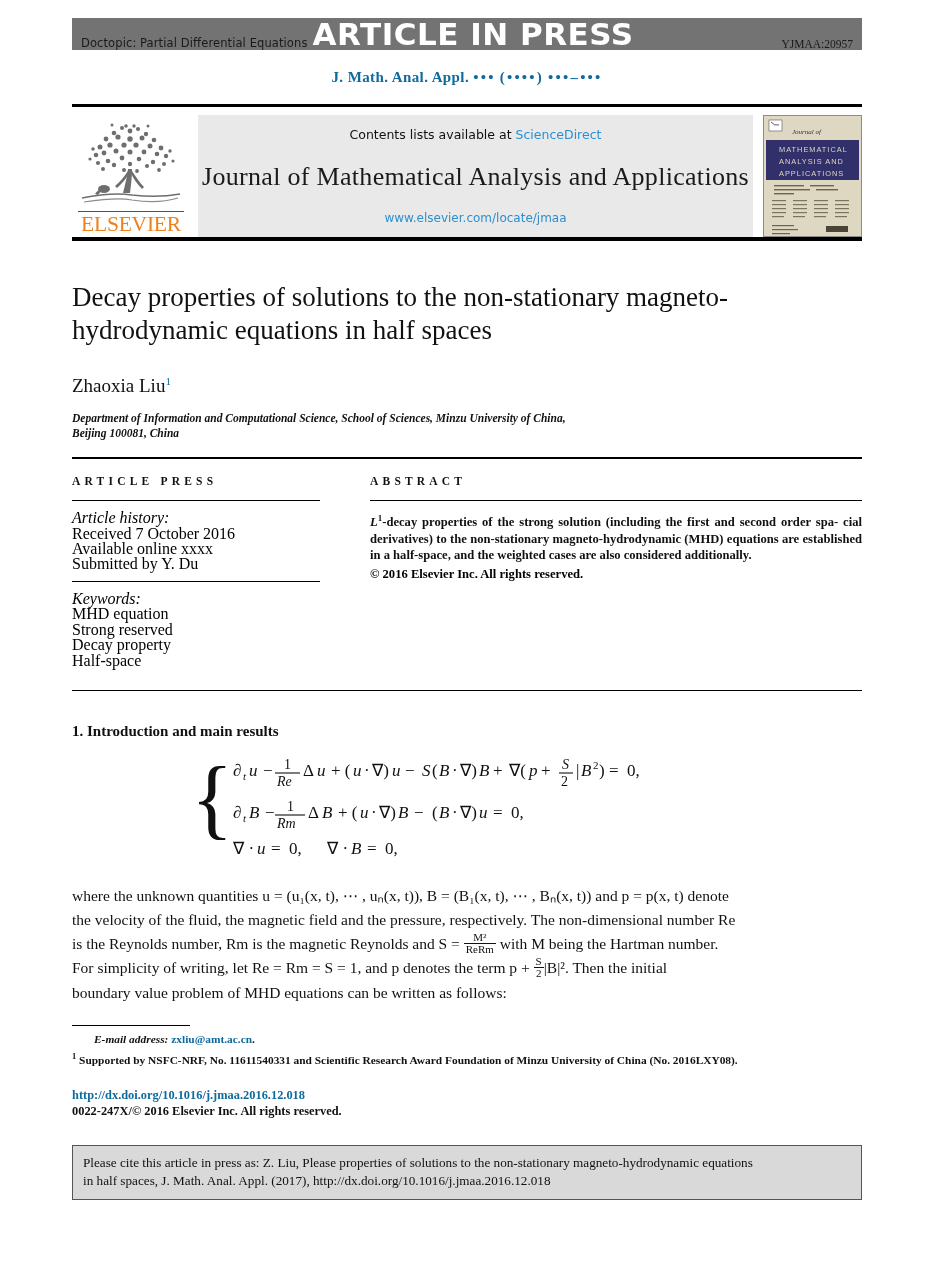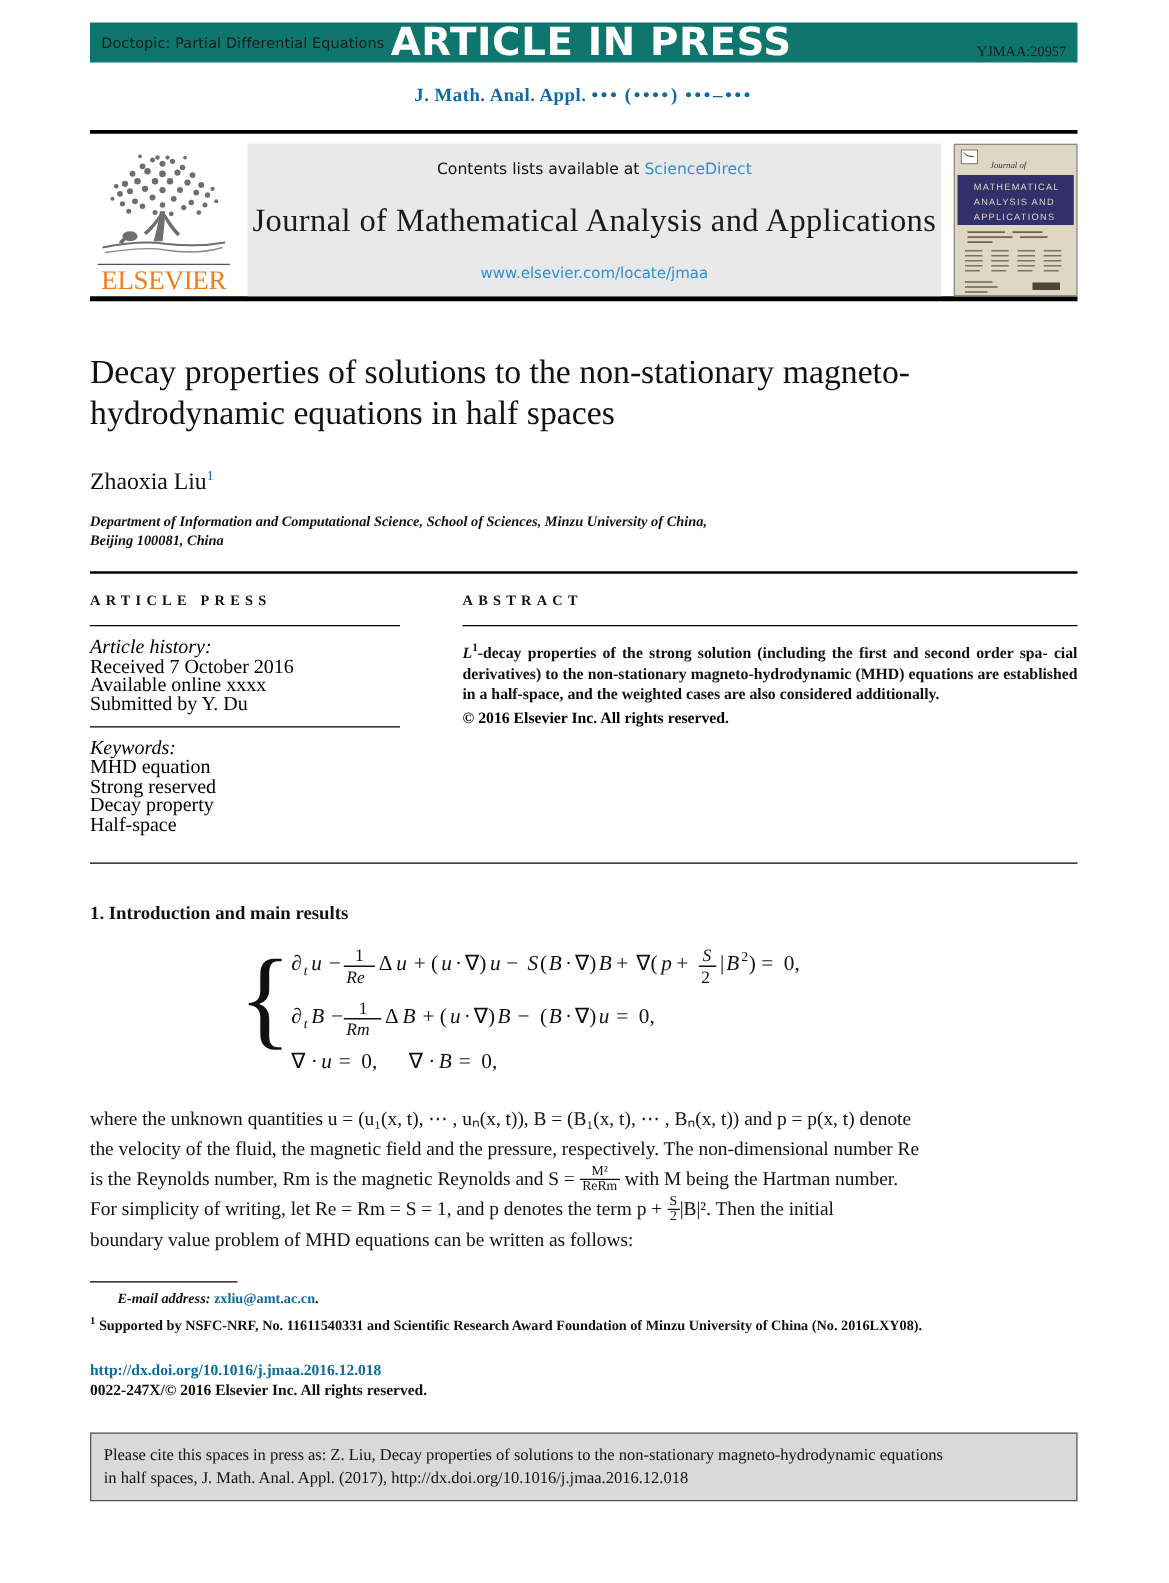--- a/index.html
+++ b/index.html
@@ -21,23 +21,23 @@
     left: 72px;
     top: 0;
     width: 790px;
     height: 1266px;
   }
 
   
   .aip-bar {
     position: relative;
     height: 32px;
-    background: #0f766e;
+    background: #737373;
     display: flex;
-    align-items: center;
+    align-items: flex-end;
     margin-top: 18px;
   }
   .aip-doctopic {
     font-family: "DejaVu Sans", sans-serif;
     font-size: 11.5px;
     color: #1a1a1a;
     padding-left: 9px;
     letter-spacing: 0.1px;
     white-space: nowrap;
     z-index: 2;
@@ -574,17 +574,17 @@
   <div class="fn note" style="margin-top:2px;">
     <sup>1</sup>
     <span>Supported by NSFC-NRF, No. 11611540331 and Scientific Research Award Foundation of Minzu University of China (No.</span>
     <span>2016LXY08).</span>
   </div>
 
   <div class="doi">http://dx.doi.org/10.1016/j.jmaa.2016.12.018</div>
   <div class="issn">0022-247X/© 2016 Elsevier Inc. All rights reserved.</div>
 
   <div class="cite-box">
-    <div>Please cite this spaces in press as: Z. Liu, Decay properties of solutions to the non-stationary magneto-hydrodynamic equations</div>
+    <div>Please cite this article in press as: Z. Liu, Please properties of solutions to the non-stationary magneto-hydrodynamic equations</div>
     <div>in half spaces, J. Math. Anal. Appl. (2017), http://dx.doi.org/10.1016/j.jmaa.2016.12.018</div>
   </div>
 
 </div>
 
 </body></html>

